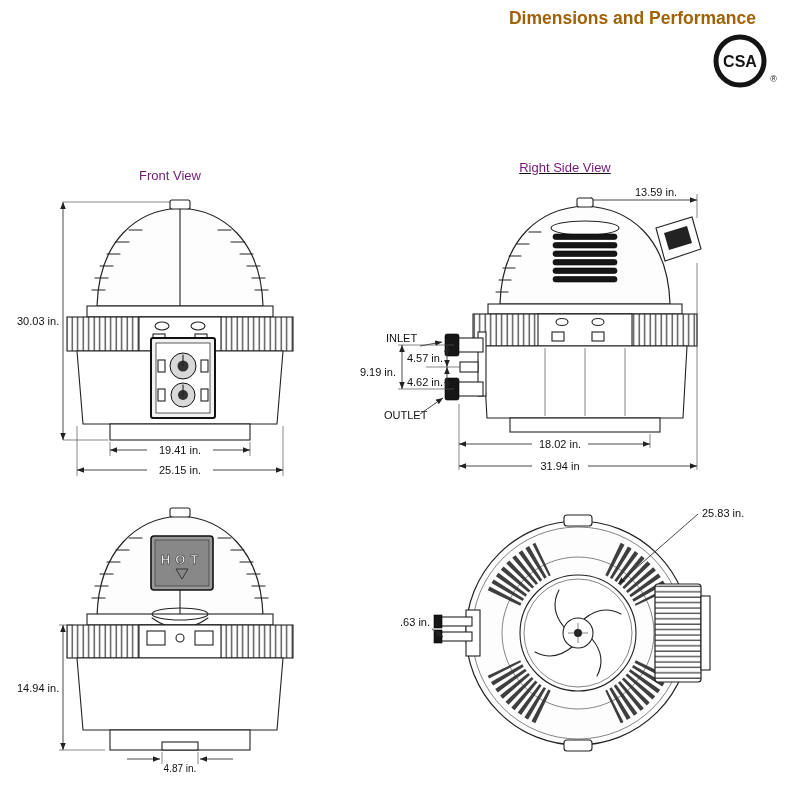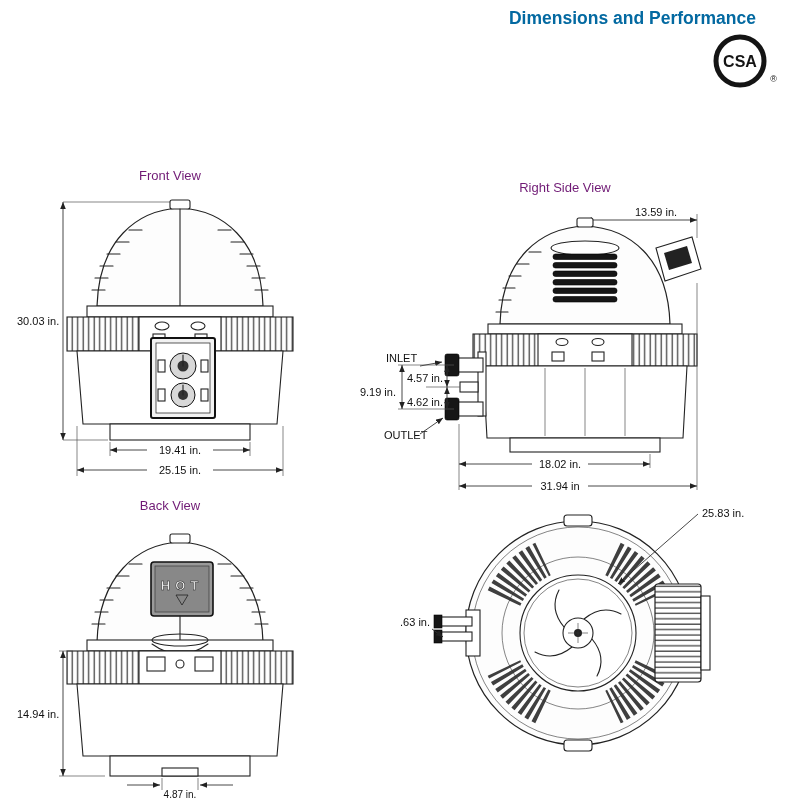--- a/index.html
+++ b/index.html
@@ -1,18 +1,18 @@
 <!DOCTYPE html>
 <html><head>
 <meta charset="utf-8">
 <style>
   html,body{margin:0;padding:0;background:#fff;}
   body{width:800px;height:800px;position:relative;overflow:hidden;
        font-family:"Liberation Sans",sans-serif;color:#111;}
-  .page-title{position:absolute;top:8px;right:44px;font-size:17.5px;font-weight:bold;color:#0369a1;}
+  .page-title{position:absolute;top:8px;right:44px;font-size:17.5px;font-weight:bold;color:#a16207;}
   .csa{position:absolute;left:711px;top:32px;width:66px;height:60px;}
   .csa .reg{position:absolute;right:0;bottom:8px;font-size:9px;color:#111;}
   .view{position:absolute;}
   .view-label{height:22px;text-align:center;font-size:13px;color:#701a75;margin-bottom:4px;}
   svg{display:block;}
   .ln{stroke:#222;stroke-width:1.1;fill:none;stroke-linecap:round;}
   .thin{stroke:#333;stroke-width:0.6;fill:none;}
   .fill-w{fill:#fff;stroke:#222;stroke-width:1.1;}
   .shade{fill:#fdfdfd;stroke:#222;stroke-width:1.2;}
   .dim{stroke:#333;stroke-width:0.9;fill:none;}
@@ -113,21 +113,21 @@
       <line class="dim" x1="132" y1="256" x2="95" y2="256" marker-end="url(#arr)"></line>
       <line class="dim" x1="198" y1="256" x2="235" y2="256" marker-end="url(#arr)"></line>
       <text class="dim-t" x="165" y="260" text-anchor="middle">19.41 in.</text>
       <line class="dim" x1="132" y1="276" x2="62" y2="276" marker-end="url(#arr)"></line>
       <line class="dim" x1="198" y1="276" x2="268" y2="276" marker-end="url(#arr)"></line>
       <text class="dim-t" x="165" y="280" text-anchor="middle">25.15 in.</text>
     </g>
   </svg>
 </div>
 
-<div class="view" style="left:340px;top:180px;width:450px;">
+<div class="view" style="left:340px;top:160px;width:450px;text-decoration:underline;">
   <div class="view-label">Right Side View</div>
   <svg width="450" height="320" viewBox="0 0 450 320">
 
     <g>
       <line class="ext" x1="357" y1="8" x2="357" y2="32"></line>
       <line class="dim" x1="245" y1="14" x2="357" y2="14" marker-start="url(#arr)" marker-end="url(#arr)"></line>
       <text class="dim-t" x="316" y="10" text-anchor="middle">13.59 in.</text>
     </g>
 
     <g>
@@ -200,21 +200,20 @@
       <line class="dim" x1="248" y1="258" x2="310" y2="258" marker-end="url(#arr)"></line>
       <text class="dim-t" x="220" y="262" text-anchor="middle">18.02 in.</text>
       <line class="dim" x1="192" y1="280" x2="119" y2="280" marker-end="url(#arr)"></line>
       <line class="dim" x1="248" y1="280" x2="357" y2="280" marker-end="url(#arr)"></line>
       <text class="dim-t" x="220" y="284" text-anchor="middle">31.94 in</text>
     </g>
   </svg>
 </div>
 
 <div class="view" style="left:15px;top:498px;width:310px;">
-  <div class="view-label">Back View</div>
   <svg width="310" height="300" viewBox="0 0 310 300">
     <g>
       <path class="shade" d="M82,118 C84,52 122,20 165,18 C208,20 246,52 248,118 Z"></path>
       <rect class="fill-w" x="155" y="10" width="20" height="9" rx="2"></rect>
       <g class="ln">
         <line x1="114" y1="40" x2="127" y2="40"></line>
           <line x1="101" y1="52" x2="114" y2="52"></line>
         <line x1="92" y1="64" x2="105" y2="64"></line>
           <line x1="85" y1="76" x2="98" y2="76"></line>
         <line x1="80" y1="88" x2="93" y2="88"></line>

